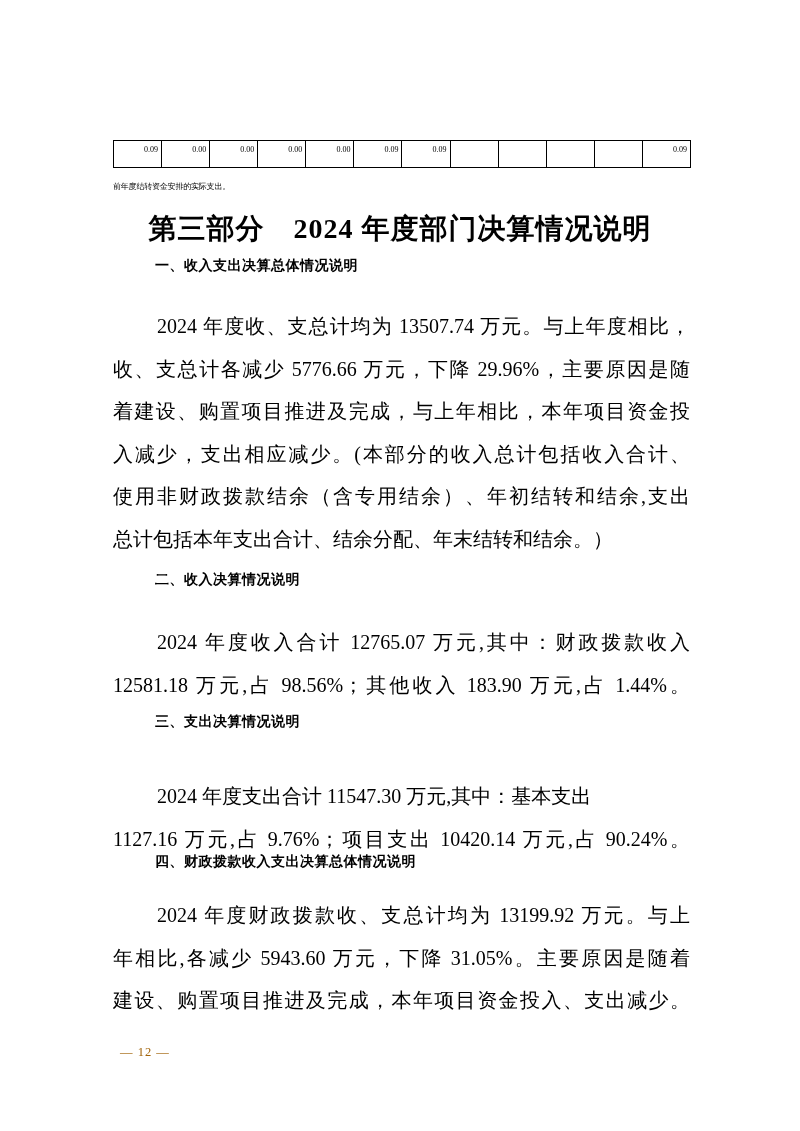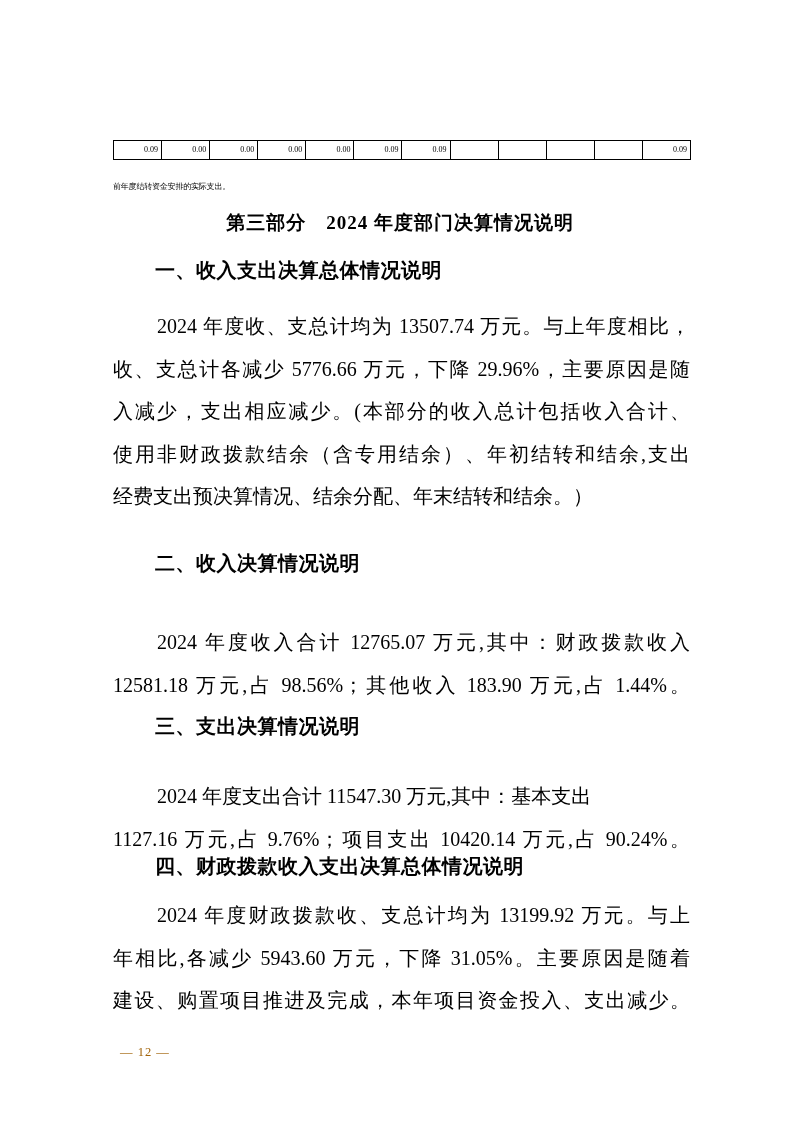--- a/index.html
+++ b/index.html
@@ -5,21 +5,21 @@
   html,body { margin:0; padding:0; background:#ffffff; }
   .page {
     position:relative; width:800px; height:1131px; margin:0 auto;
     background:#ffffff; color:#000;
     font-family:"Liberation Serif","DejaVu Serif",serif;
     overflow:hidden;
   }
 
   
   .tblrow {
-    position:absolute; left:113px; top:140px; width:578px; height:20px;
+    position:absolute; left:113px; top:140px; width:578px; height:28px;
     display:flex; border:1px solid #000; box-sizing:border-box;
     background:#fff;
   }
   .tblcell {
     flex:1 1 0; border-right:1px solid #000; box-sizing:border-box;
     font-size:8px; line-height:17px; text-align:right; padding-right:3px;
     overflow:hidden; white-space:nowrap;
   }
   .tblcell:last-child { border-right:none; }
 
@@ -27,33 +27,33 @@
   .note-line {
     position:absolute; left:113px; font-size:8px; letter-spacing:-0.2px;
     white-space:nowrap; color:#000;
   }
   .note-line.l1 { top:162px; }
   .note-line.l2 { top:181px; }
 
   
   .doc-title {
     position:absolute; left:0; top:210px; width:800px; text-align:center;
-    font-size:19px; font-weight:bold; letter-spacing:1px;
+    font-size:28px; font-weight:bold; letter-spacing:1px;
     font-family:"Liberation Serif","DejaVu Serif",serif;
     white-space:nowrap;
   }
 
   
   .sec-heading {
-    position:absolute; left:155px; font-size:20px; font-weight:bold;
+    position:absolute; left:155px; font-size:14px; font-weight:bold;
     font-family:"Liberation Sans","DejaVu Sans",sans-serif;
     white-space:nowrap; letter-spacing:0.5px;
   }
   .sec-heading.h1 { top:257px; }
-  .sec-heading.h2 { top:550px; }
+  .sec-heading.h2 { top:571px; }
   .sec-heading.h3 { top:713px; }
   .sec-heading.h4 { top:853px; }
 
   
   .para { position:absolute; left:113px; width:577px; }
   .para.p1 { top:305px; }
   .para.p2 { top:621px; }
   .para.p3 { top:775px; }
   .para.p4 { top:894px; }
   .pline {
@@ -92,23 +92,24 @@
   </div>
 
   <div class="note-line l2">前年度结转资金安排的实际支出。</div>
 
   <div class="doc-title">第三部分　2024 年度部门决算情况说明</div>
 
   <div class="sec-heading h1">一、收入支出决算总体情况说明</div>
   <div class="para p1">
     <div class="pline stretch indent">2024 年度收、支总计均为 13507.74 万元。与上年度相比，</div>
     <div class="pline stretch">收、支总计各减少 5776.66 万元，下降 29.96%，主要原因是随</div>
+    <div class="pline stretch">着建设、购置项目推进及完成，与上年相比，本年项目资金投</div>
     <div class="pline stretch">入减少，支出相应减少。(本部分的收入总计包括收入合计、</div>
     <div class="pline stretch">使用非财政拨款结余（含专用结余）、年初结转和结余,支出</div>
-    <div class="pline">经费支出预决算情况、结余分配、年末结转和结余。）</div>
+    <div class="pline">总计包括本年支出合计、结余分配、年末结转和结余。）</div>
   </div>
 
   <div class="sec-heading h2">二、收入决算情况说明</div>
   <div class="para p2">
     <div class="pline stretch indent">2024 年度收入合计 12765.07 万元,其中：财政拨款收入</div>
     <div class="pline stretch">12581.18 万元,占 98.56%；其他收入 183.90 万元,占 1.44%。</div>
   </div>
 
   <div class="sec-heading h3">三、支出决算情况说明</div>
   <div class="para p3">

